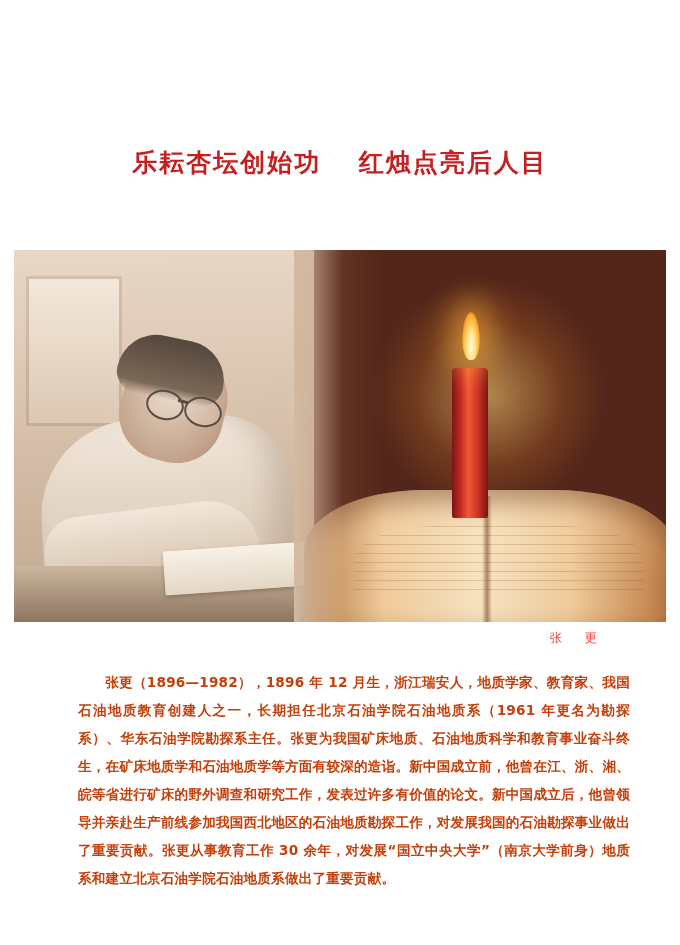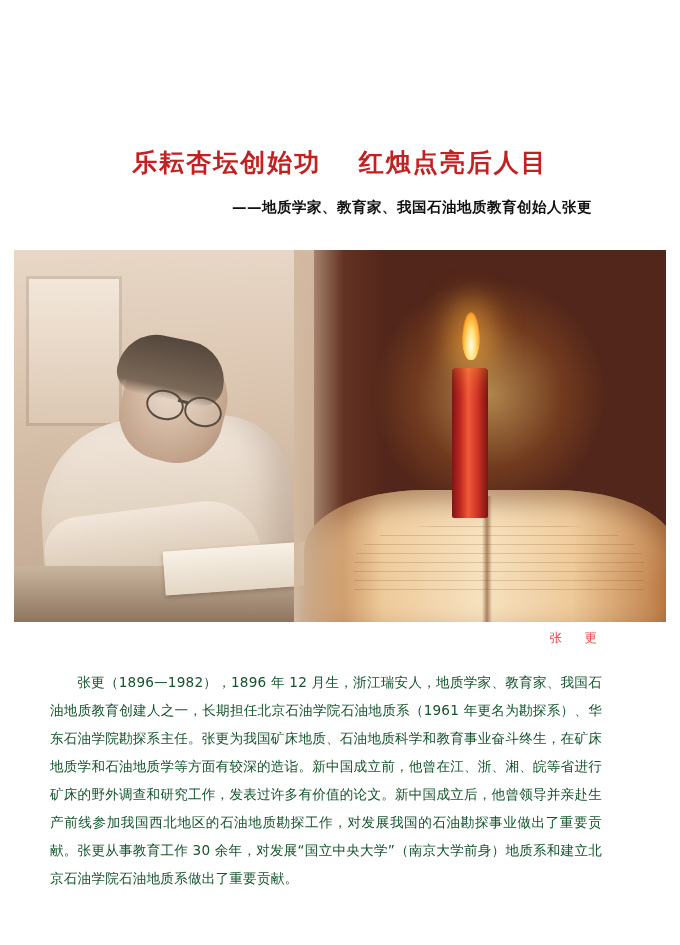--- a/index.html
+++ b/index.html
@@ -187,39 +187,39 @@
     font-family: "DejaVu Sans", "Liberation Sans", sans-serif;
     font-size: 12.5px;
     color: #ef4444;
     letter-spacing: 5px;
   }
 
   
   .body-text {
     position: absolute;
     top: 668px;
-    left: 50px;
+    left: 78px;
     width: 552px;
     font-family: "DejaVu Sans", "Liberation Sans", sans-serif;
     font-size: 13.6px;
     line-height: 2.06;
-    color: #14532d;
+    color: #c2410c;
     text-align: justify;
     text-indent: 2em;
     letter-spacing: 0.2px;
+    font-weight: bold;
   }
 </style>
 </head>
 <body>
 
 <div class="page">
 
   <div class="title-block">
     <div class="main-title">乐耘杏坛创始功　 红烛点亮后人目</div>
-    <div class="subtitle">——地质学家、教育家、我国石油地质教育创始人张更</div>
   </div>
 
   <div class="photo">
     <div class="photo-left">
       <div class="ph-wall"></div>
       <div class="ph-window"></div>
       <div class="ph-body"></div>
       <div class="ph-arm"></div>
       <div class="ph-head"></div>
       <div class="ph-hair"></div>

